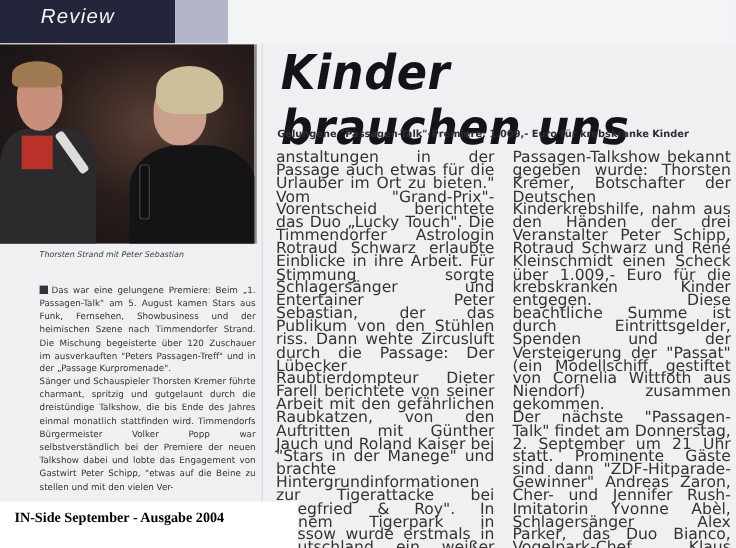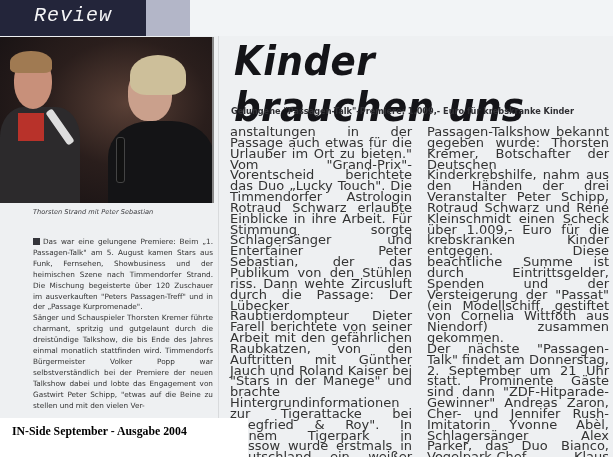--- a/index.html
+++ b/index.html
@@ -2,21 +2,21 @@
 <html><head>
 <meta charset="utf-8">
 <style>
   * { margin: 0; padding: 0; box-sizing: border-box; }
   html, body { width: 613px; height: 457px; overflow: hidden; background: #eef0f2; }
   body { position: relative; font-family: "DejaVu Sans", sans-serif; color: #2a2a2e; }
 
   .header-band { position: absolute; left: 0; top: 0; width: 146px; height: 36px; background: #23253a; }
   .header-band-light { position: absolute; left: 146px; top: 0; width: 44px; height: 36px; background: #b3b6c8; }
   .header-band-white { position: absolute; left: 190px; top: 0; width: 423px; height: 36px; background: #f2f4f6; }
-  .review-label { position: absolute; left: 34px; top: 4px; font-family: Liberation Mono, monospace; font-style: italic; font-size: 20px; color: #f4f4f6; letter-spacing: 1px; }
+  .review-label { position: absolute; left: 34px; top: 4px; font-family: Liberation Sans, sans-serif; font-style: italic; font-size: 17px; color: #f4f4f6; letter-spacing: 1px; }
 
   .photo { position: absolute; left: 0; top: 37px; width: 214px; height: 166px; overflow: hidden;
     background: radial-gradient(ellipse at 60% 40%, #5a4036 0%, #2a1e1c 45%, #141012 100%); border-right: 2px solid #888; }
   .photo .person-left-face { position: absolute; left: 14px; top: 20px; width: 38px; height: 52px; border-radius: 45% 45% 50% 50%; background: #c8907a; }
   .photo .person-left-hair { position: absolute; left: 10px; top: 14px; width: 42px; height: 22px; border-radius: 50% 50% 20% 20%; background: #a07a52; }
   .photo .person-left-body { position: absolute; left: 0; top: 70px; width: 80px; height: 100px; border-radius: 30% 30% 0 0; background: #2c2a2c; }
   .photo .person-left-shirt { position: absolute; left: 18px; top: 76px; width: 26px; height: 28px; background: #b8322a; }
   .photo .mic-left { position: absolute; left: 56px; top: 70px; width: 8px; height: 40px; background: #ddd; transform: rotate(-35deg); border-radius: 3px; }
   .photo .person-right-face { position: absolute; left: 128px; top: 30px; width: 44px; height: 54px; border-radius: 45%; background: #caa08c; }
   .photo .person-right-hair { position: absolute; left: 130px; top: 18px; width: 56px; height: 40px; border-radius: 50% 50% 30% 30%; background: #cdbf9a; }

